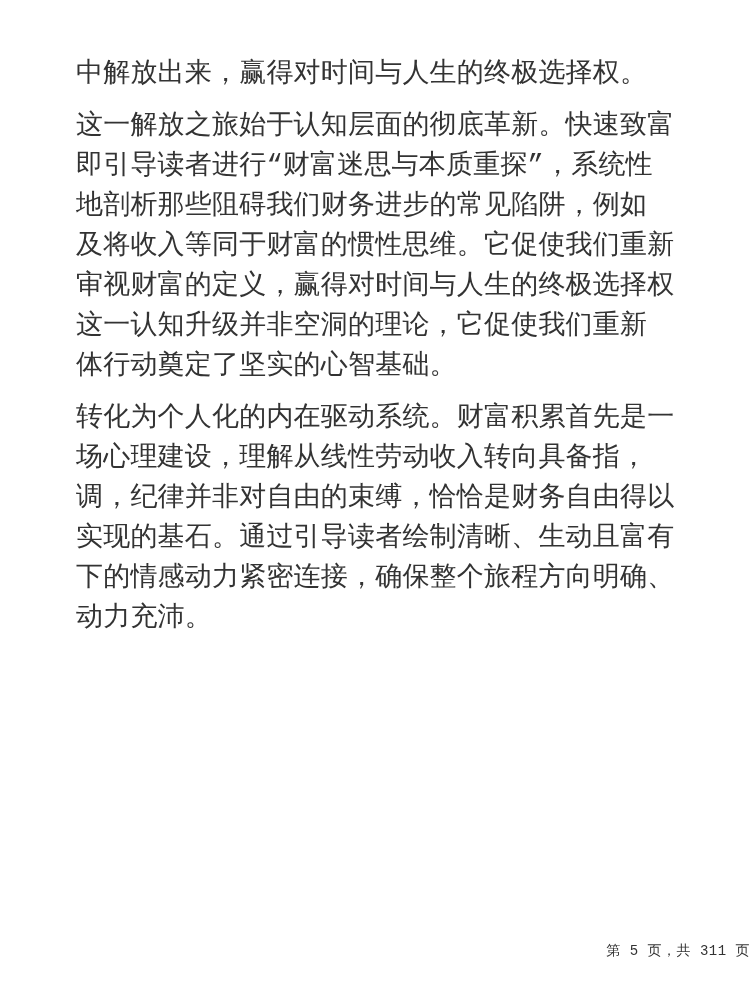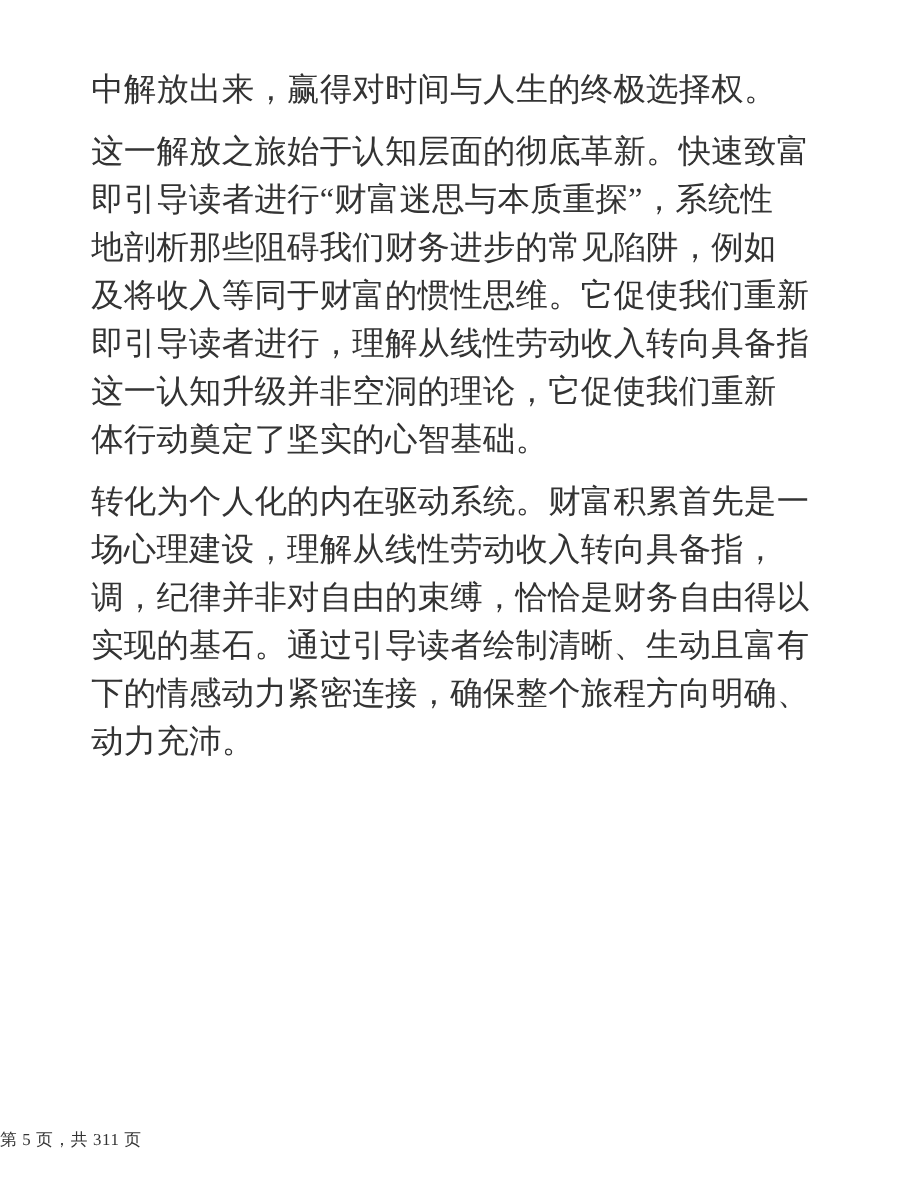--- a/index.html
+++ b/index.html
@@ -6,21 +6,21 @@
     margin: 0;
     padding: 0;
     background: #ffffff;
   }
   .page {
     position: relative;
     width: 750px;
     height: 1000px;
     background: #ffffff;
     overflow: hidden;
-    font-family: Liberation Serif, serif;
+    font-family: Liberation Mono, monospace;
   }
   .content {
     position: absolute;
     left: 76px;
     top: 54px;
     width: 600px;
     color: #333333;
   }
   .paragraph {
     margin: 0 0 12px 0;
@@ -31,21 +31,21 @@
     line-height: 40px;
     letter-spacing: 0.2px;
     white-space: nowrap;
     color: #333333;
   }
   .footer {
     position: absolute;
     left: 0;
     top: 941px;
     width: 750px;
-    text-align: left;
+    text-align: right;
   }
   .page-indicator {
     font-size: 14px;
     line-height: 20px;
     color: #333333;
     letter-spacing: 0.5px;
   }
 </style>
 </head>
 <body>
@@ -56,21 +56,21 @@
 
     <div class="paragraph">
       <div class="text-line">中解放出来，赢得对时间与人生的终极选择权。</div>
     </div>
 
     <div class="paragraph">
       <div class="text-line">这一解放之旅始于认知层面的彻底革新。快速致富</div>
       <div class="text-line">即引导读者进行“财富迷思与本质重探”，系统性</div>
       <div class="text-line">地剖析那些阻碍我们财务进步的常见陷阱，例如</div>
       <div class="text-line">及将收入等同于财富的惯性思维。它促使我们重新</div>
-      <div class="text-line">即引导读者进行，理解从线性劳动收入转向具备指</div>
+      <div class="text-line">审视财富的定义，赢得对时间与人生的终极选择权</div>
       <div class="text-line">这一认知升级并非空洞的理论，它促使我们重新</div>
       <div class="text-line">体行动奠定了坚实的心智基础。</div>
     </div>
 
     <div class="paragraph">
       <div class="text-line">转化为个人化的内在驱动系统。财富积累首先是一</div>
       <div class="text-line">场心理建设，理解从线性劳动收入转向具备指，</div>
       <div class="text-line">调，纪律并非对自由的束缚，恰恰是财务自由得以</div>
       <div class="text-line">实现的基石。通过引导读者绘制清晰、生动且富有</div>
       <div class="text-line">下的情感动力紧密连接，确保整个旅程方向明确、</div>

